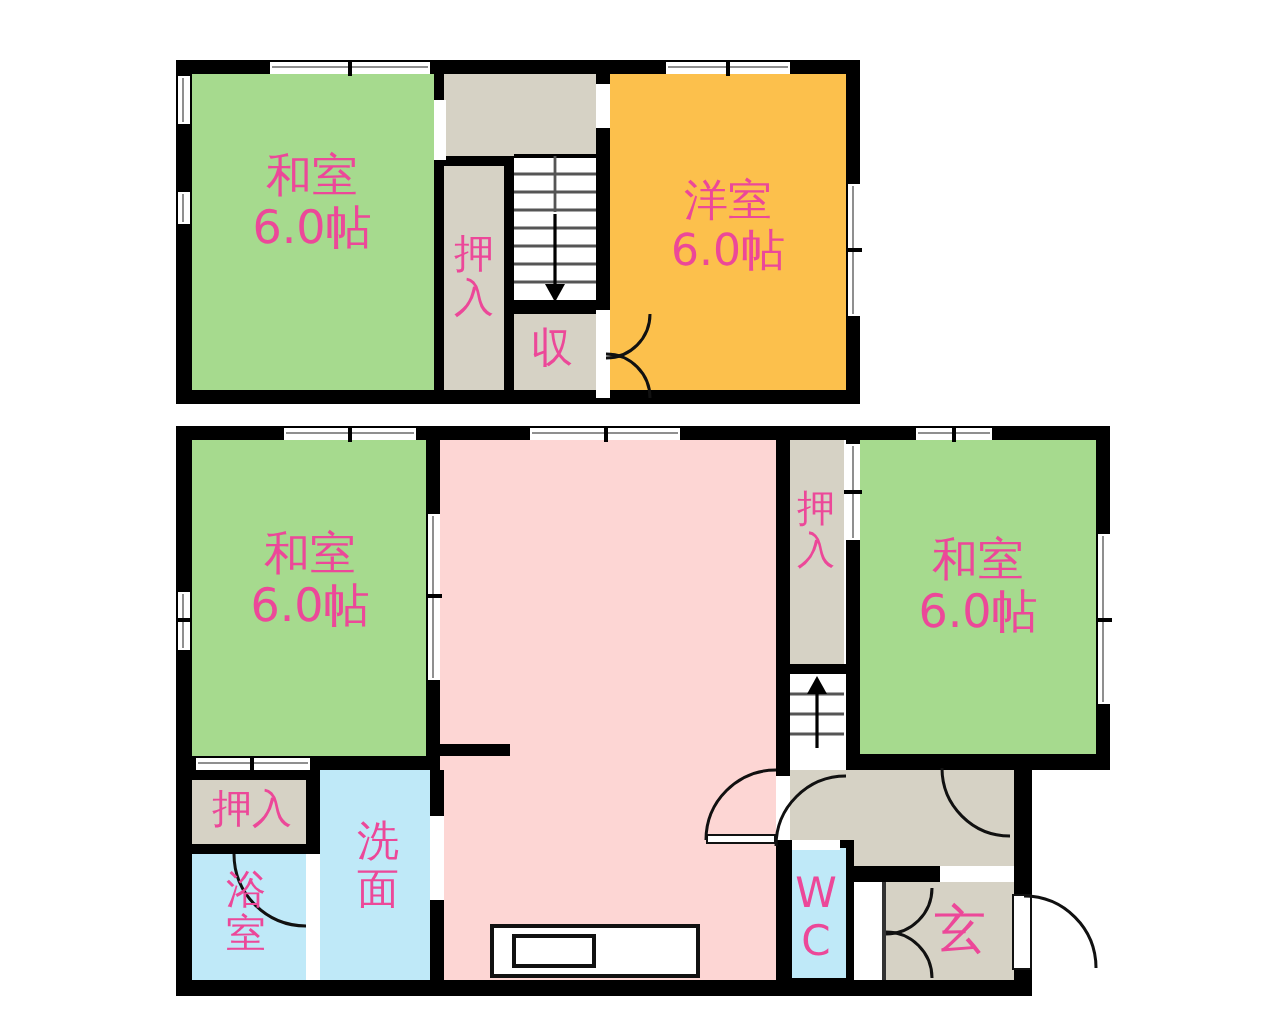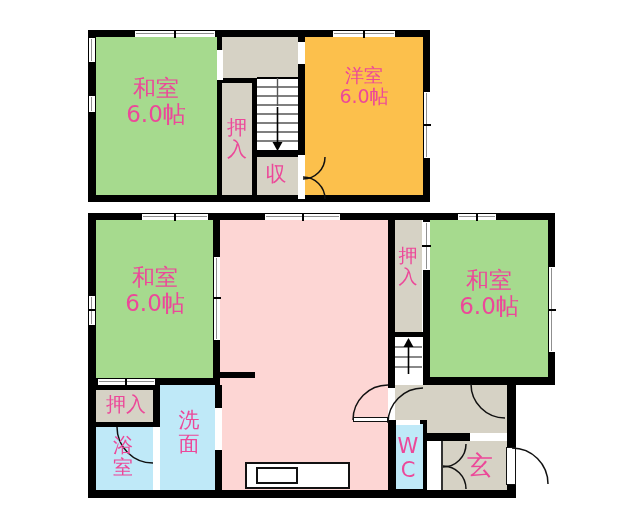--- a/index.html
+++ b/index.html
@@ -67,21 +67,21 @@
       <div>和室</div>
       <div>6.0帖</div>
     </div>
     <div class="abs label" style="left: 237px; top: 138px; font-size: 20px;">
       <div>押</div>
       <div>入</div>
     </div>
     <div class="abs label" style="left: 276px; top: 175px; font-size: 21px;">
       <div>収</div>
     </div>
-    <div class="abs label" style="left: 364px; top: 86px; font-size: 19px;">
+    <div class="abs label" style="left: 364px; top: 114px; font-size: 22px;">
       <div>洋室</div>
       <div>6.0帖</div>
     </div>
     <div class="abs room" style="left: 96px; top: 220px; width: 117px; height: 158px; background: rgb(166, 218, 142);"></div>
     <div class="abs room" style="left: 220px; top: 220px; width: 168px; height: 270px; background: rgb(253, 214, 212);"></div>
     <div class="abs room" style="left: 395px; top: 220px; width: 27px; height: 112px; background: rgb(214, 210, 197);"></div>
     <div class="abs room" style="left: 395px; top: 337px; width: 27px; height: 48px; background: rgb(255, 255, 255);"></div>
     <div class="abs room" style="left: 430px; top: 220px; width: 118px; height: 157px; background: rgb(166, 218, 142);"></div>
     <div class="abs room" style="left: 395px; top: 385px; width: 112px; height: 49px; background: rgb(214, 210, 197);"></div>
     <div class="abs room" style="left: 396px; top: 424px; width: 27px; height: 65px; background: rgb(191, 233, 248);"></div>

